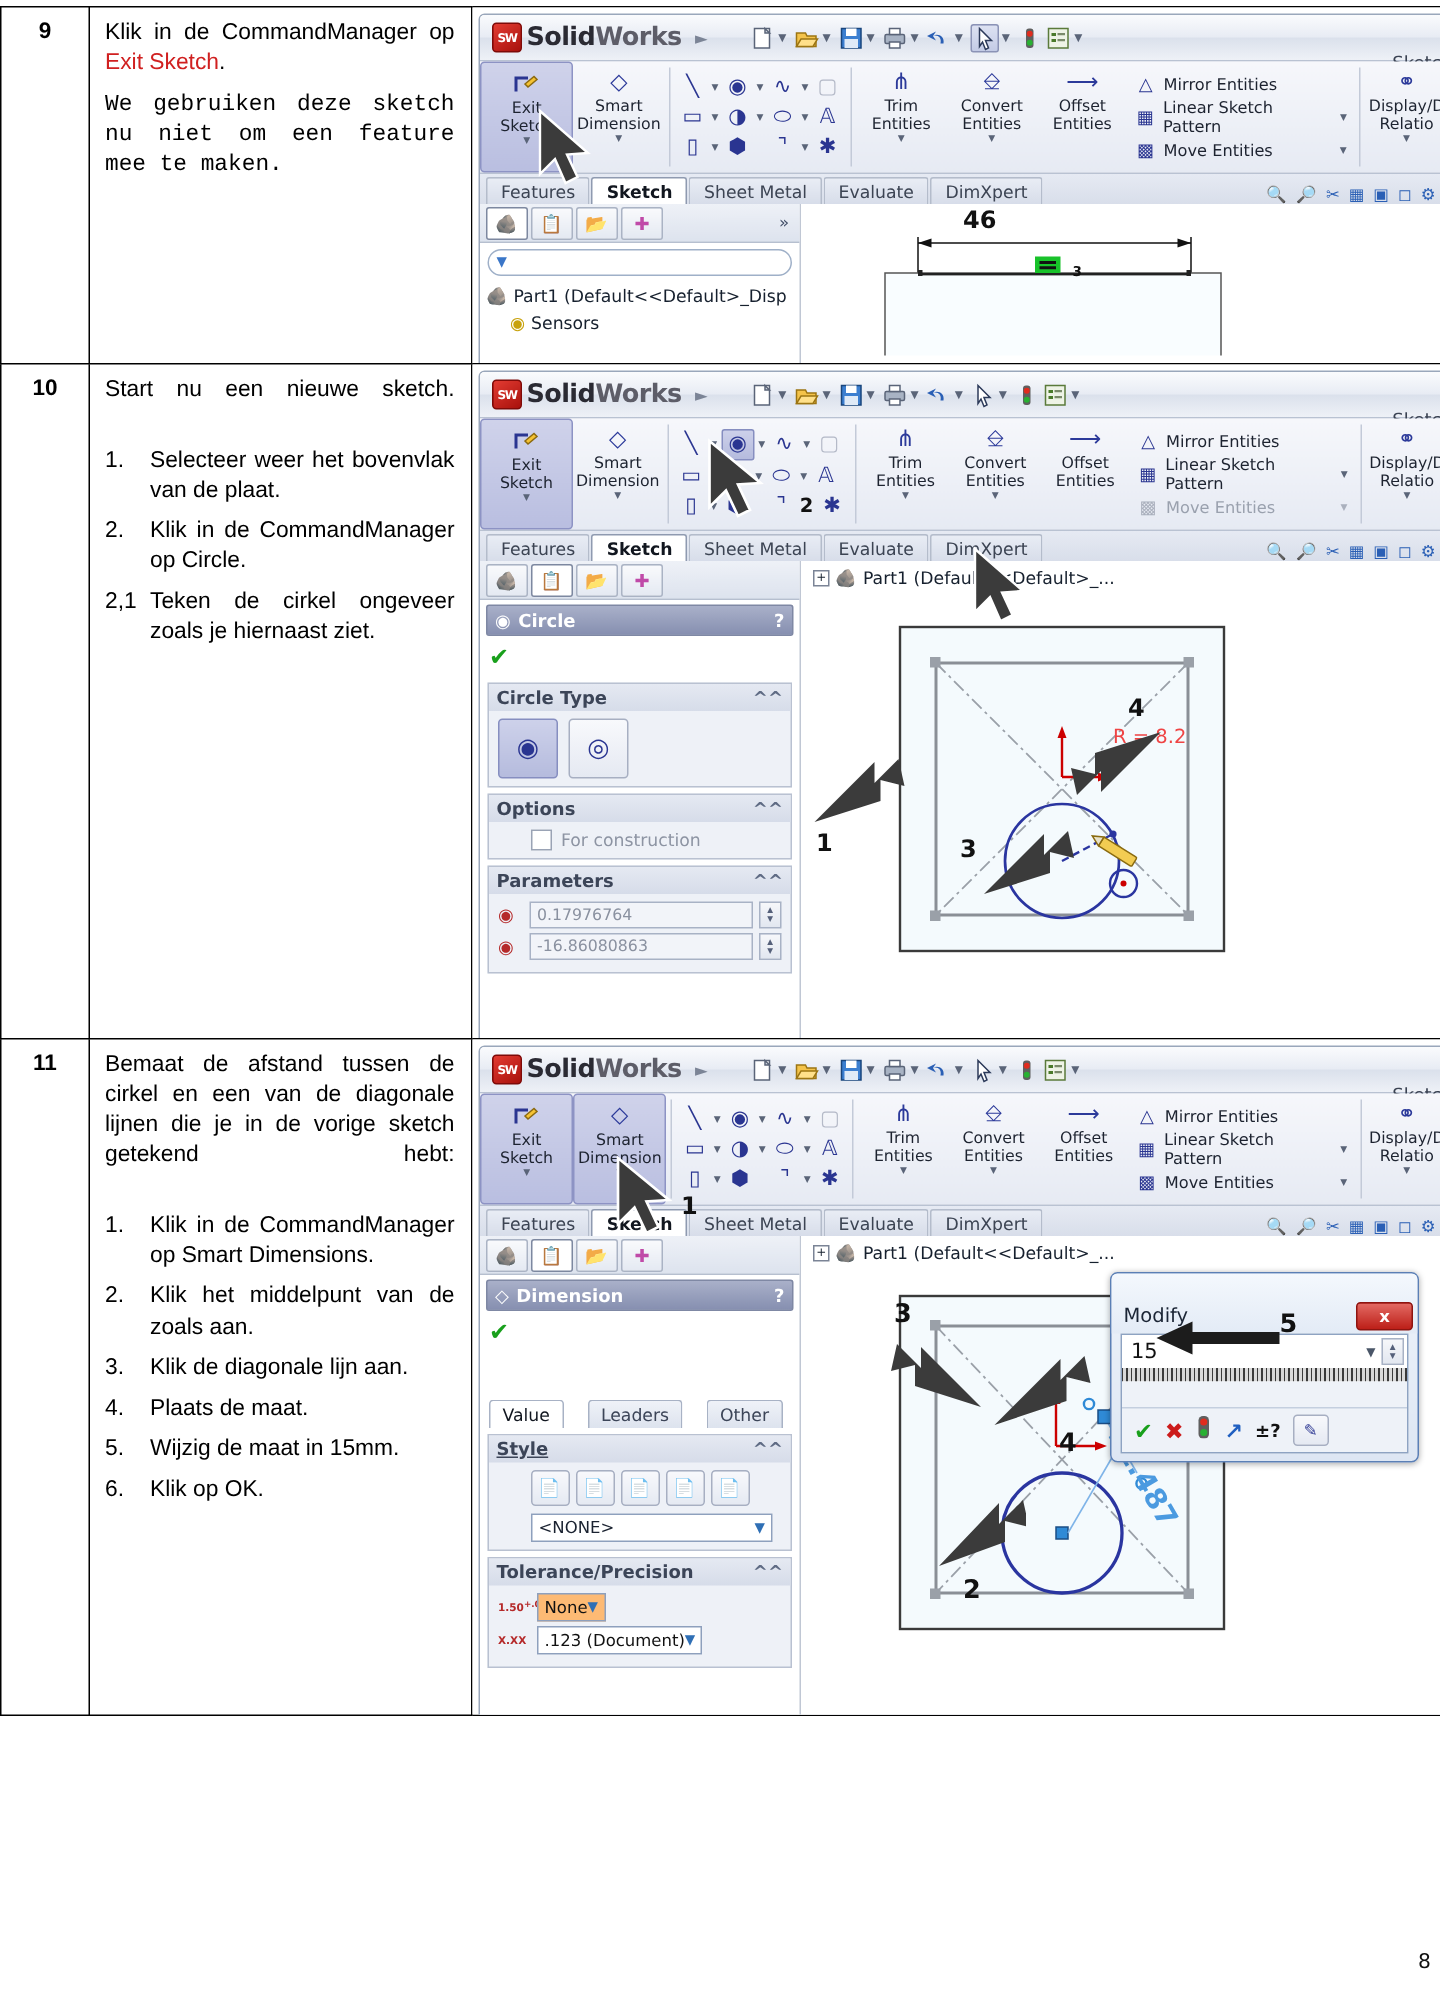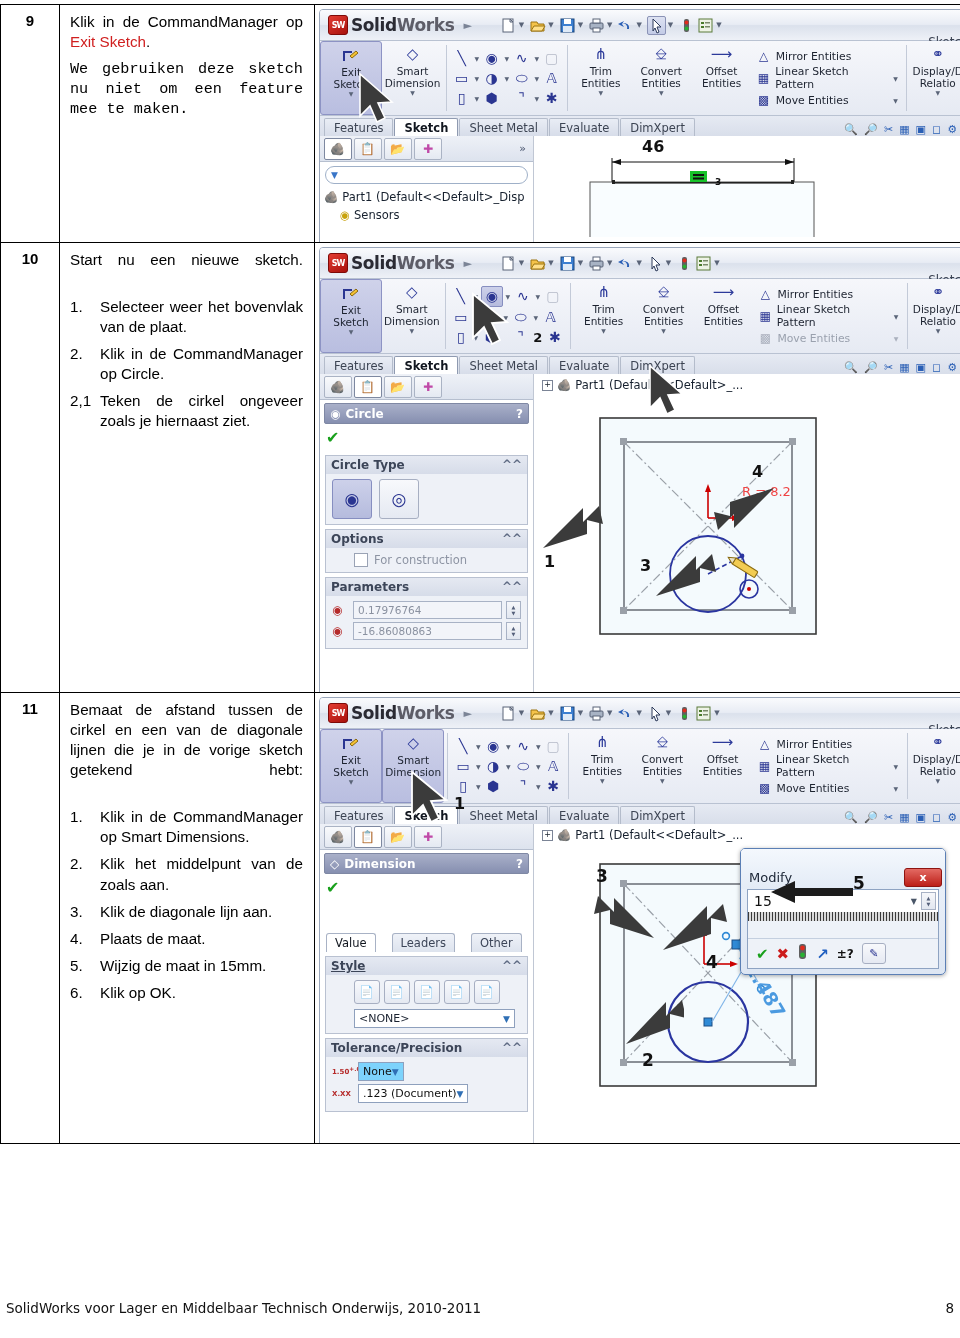--- a/index.html
+++ b/index.html
@@ -963,21 +963,21 @@
                   </div>
                 </div>
                 <div class="grp">
                   <div class="grp-h">
                         <span>Tolerance/Precision</span>
                         <span class="cc">^^</span>
                       </div>
                   <div class="grp-b">
                     <div class="parow">
                       <span style="width:22px;font-size:7px;color:#b52a2a;font-weight:bold">1.50<sup>+.01</sup></span>
-                      <span class="selbox" style="background:#7dd3fc;color:#111">
+                      <span class="selbox" style="background:#fdba74;color:#111">
                             <span>None</span>
                             <span class="v">▼</span>
                           </span>
                     </div>
                     <div class="parow">
                       <span style="width:22px;font-size:7px;color:#b52a2a;font-weight:bold">X.XX</span>
                       <span class="selbox" style="background:#fff;color:#111">
                             <span>.123 (Document)</span>
                             <span class="v">▼</span>
                           </span>
@@ -1085,18 +1085,17 @@
             </div>
           </div>
         </div>
       </td>
     </tr>
   </tbody>
     </table>
 
   <div class="footer">
     <div class="ln">
-      <span>SolidWorks voor Lager en Middelbaar Technisch Onderwijs, 2010-2011</span>
       <span class="pg">8</span>
     </div>
   </div>
 
 </div>
 
 </body></html>

